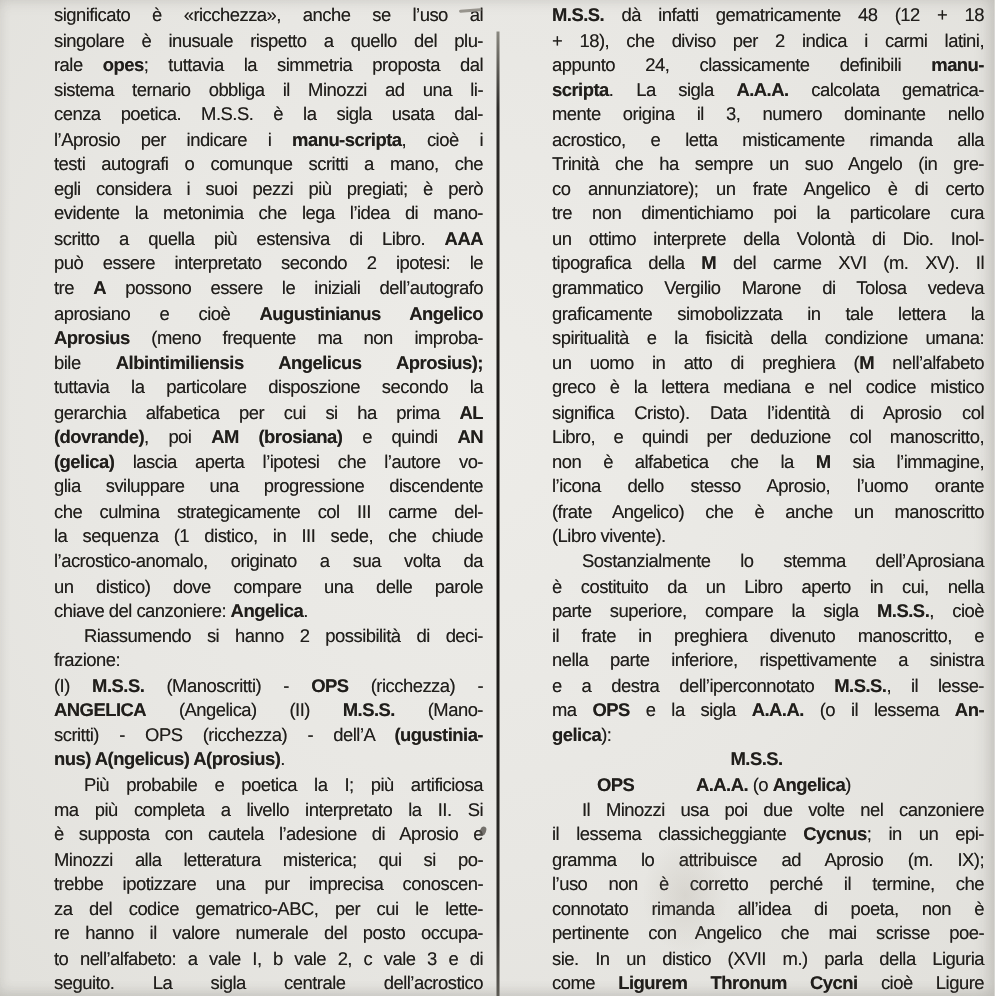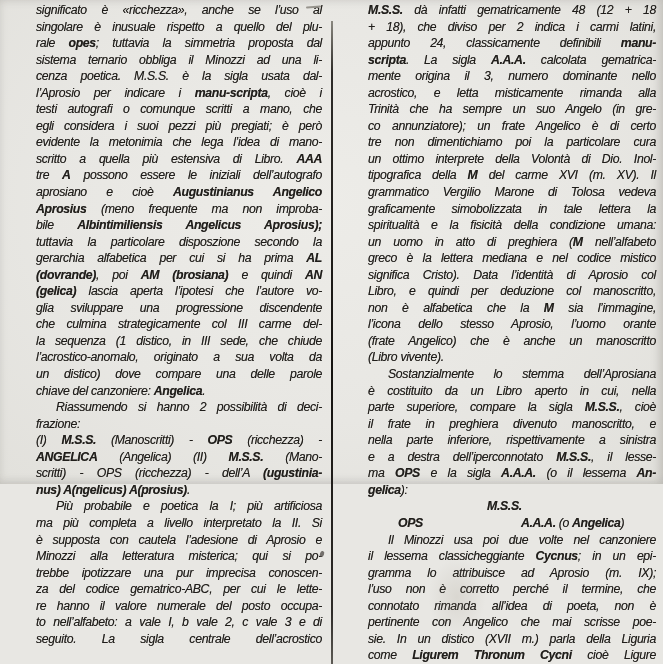--- a/index.html
+++ b/index.html
@@ -7,25 +7,24 @@
     --ink-color:#201e1b;
     --divider-color:#2e2c29;
   }
   html,body{margin:0;padding:0;}
   body{
     width:663px;height:664px;overflow:hidden;
     background:var(--bg-color);
     font-family:"Liberation Sans",sans-serif;
   }
   .page{
-    position:relative;width:663px;height:484px;
+    position:relative;width:663px;height:664px;
     background:radial-gradient(ellipse at 48% 42%, #edecE8 0%, var(--bg-color) 55%, #e1e0db 100%);
     box-shadow:inset -4px 0 10px rgba(90,85,75,0.18), inset 0 -3px 8px rgba(90,85,75,0.10);
     color:var(--ink-color);
-    font-style:italic;
   }
   .col{position:absolute;top:2px;}
   .col-left{left:36px;width:286px;}
   .col-right{left:368px;width:288px;}
   .line{
     height:16.55px;line-height:16.55px;
     font-size:12.3px;letter-spacing:-0.35px;
     white-space:normal;
     text-shadow:0 0 0.4px rgba(25,22,18,0.55);
   }
@@ -59,20 +58,21 @@
       <div class="line aj"><span class="seg">significato è «ricchezza», anche se l’uso al</span></div>
       <div class="line aj"><span class="seg">singolare è inusuale rispetto a quello del plu-</span></div>
       <div class="line aj"><span class="seg">rale </span><span class="seg b">opes</span><span class="seg">; tuttavia la simmetria proposta dal</span></div>
       <div class="line aj"><span class="seg">sistema ternario obbliga il Minozzi ad una li-</span></div>
       <div class="line aj"><span class="seg">cenza poetica. M.S.S. è la sigla usata dal-</span></div>
       <div class="line aj"><span class="seg">l’Aprosio per indicare i </span><span class="seg b">manu-scripta</span><span class="seg">, cioè i</span></div>
       <div class="line aj"><span class="seg">testi autografi o comunque scritti a mano, che</span></div>
       <div class="line aj"><span class="seg">egli considera i suoi pezzi più pregiati; è però</span></div>
       <div class="line aj"><span class="seg">evidente la metonimia che lega l’idea di mano-</span></div>
       <div class="line aj"><span class="seg">scritto a quella più estensiva di Libro. </span><span class="seg b">AAA</span></div>
+      <div class="line aj"><span class="seg">può essere interpretato secondo 2 ipotesi: le</span></div>
       <div class="line aj"><span class="seg">tre </span><span class="seg b">A</span><span class="seg"> possono essere le iniziali dell’autografo</span></div>
       <div class="line aj"><span class="seg">aprosiano e cioè </span><span class="seg b">Augustinianus Angelico</span></div>
       <div class="line aj"><span class="seg b">Aprosius</span><span class="seg"> (meno frequente ma non improba-</span></div>
       <div class="line aj"><span class="seg">bile </span><span class="seg b">Albintimiliensis Angelicus Aprosius);</span></div>
       <div class="line aj"><span class="seg">tuttavia la particolare disposzione secondo la</span></div>
       <div class="line aj"><span class="seg">gerarchia alfabetica per cui si ha prima </span><span class="seg b">AL</span></div>
       <div class="line aj"><span class="seg b">(dovrande)</span><span class="seg">, poi </span><span class="seg b">AM (brosiana)</span><span class="seg"> e quindi </span><span class="seg b">AN</span></div>
       <div class="line aj"><span class="seg b">(gelica)</span><span class="seg"> lascia aperta l’ipotesi che l’autore vo-</span></div>
       <div class="line aj"><span class="seg">glia sviluppare una progressione discendente</span></div>
       <div class="line aj"><span class="seg">che culmina strategicamente col III carme del-</span></div>
@@ -122,21 +122,21 @@
       <div class="line al"><span class="seg">(Libro vivente).</span></div>
       <div class="line aj" style="padding-left: 20px;"><span class="seg">Sostanzialmente lo stemma dell’Aprosiana</span></div>
       <div class="line aj"><span class="seg">è costituito da un Libro aperto in cui, nella</span></div>
       <div class="line aj"><span class="seg">parte superiore, compare la sigla </span><span class="seg b">M.S.S.</span><span class="seg">, cioè</span></div>
       <div class="line aj"><span class="seg">il frate in preghiera divenuto manoscritto, e</span></div>
       <div class="line aj"><span class="seg">nella parte inferiore, rispettivamente a sinistra</span></div>
       <div class="line aj"><span class="seg">e a destra dell’iperconnotato </span><span class="seg b">M.S.S.</span><span class="seg">, il lesse-</span></div>
       <div class="line aj"><span class="seg">ma </span><span class="seg b">OPS</span><span class="seg"> e la sigla </span><span class="seg b">A.A.A.</span><span class="seg"> (o il lessema </span><span class="seg b">An-</span></div>
       <div class="line al"><span class="seg b">gelica</span><span class="seg">):</span></div>
       <div class="line al" style="padding-left: 119px;"><span class="seg b">M.S.S.</span></div>
-      <div class="line al"><span class="row-item" style="margin-left: 30px;"><span class="seg b">OPS</span></span><span class="row-item" style="margin-left: 98px; text-align: center;"><span class="seg b">A.A.A.</span><span class="seg"> (o </span><span class="seg b">Angelica</span><span class="seg">)</span></span></div>
+      <div class="line al"><span class="row-item" style="margin-left: 30px;"><span class="seg b">OPS</span></span><span class="row-item" style="margin-left: 41px; text-align: center;"><span class="seg b">A.A.A.</span><span class="seg"> (o </span><span class="seg b">Angelica</span><span class="seg">)</span></span></div>
       <div class="line aj" style="padding-left: 20px;"><span class="seg">Il Minozzi usa poi due volte nel canzoniere</span></div>
       <div class="line aj"><span class="seg">il lessema classicheggiante </span><span class="seg b">Cycnus</span><span class="seg">; in un epi-</span></div>
       <div class="line aj"><span class="seg">gramma lo attribuisce ad Aprosio (m. IX);</span></div>
       <div class="line aj"><span class="seg">l’uso non è corretto perché il termine, che</span></div>
       <div class="line aj"><span class="seg">connotato rimanda all’idea di poeta, non è</span></div>
       <div class="line aj"><span class="seg">pertinente con Angelico che mai scrisse poe-</span></div>
       <div class="line aj"><span class="seg">sie. In un distico (XVII m.) parla della Liguria</span></div>
       <div class="line aj"><span class="seg">come </span><span class="seg b">Ligurem Thronum Cycni</span><span class="seg"> cioè Ligure</span></div>
     </div>
   <div class="artifact-dash"></div>

